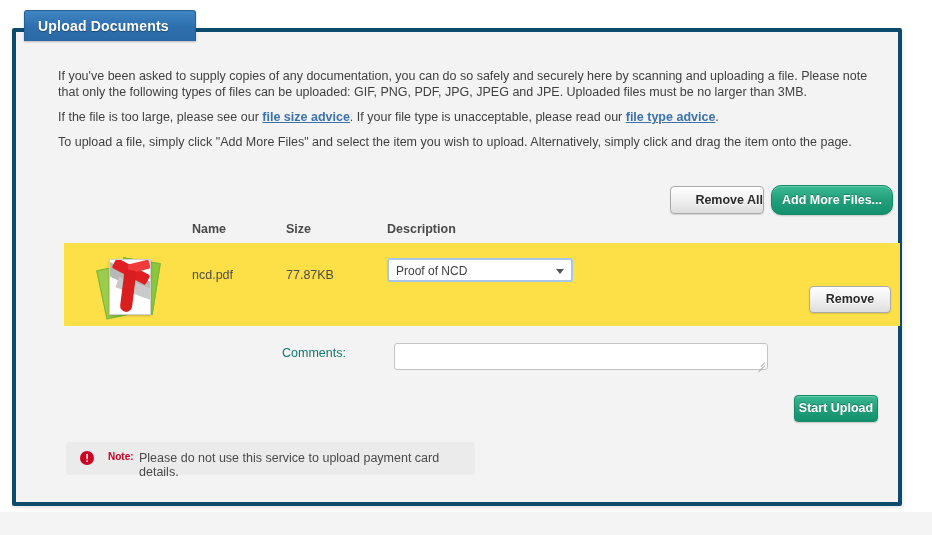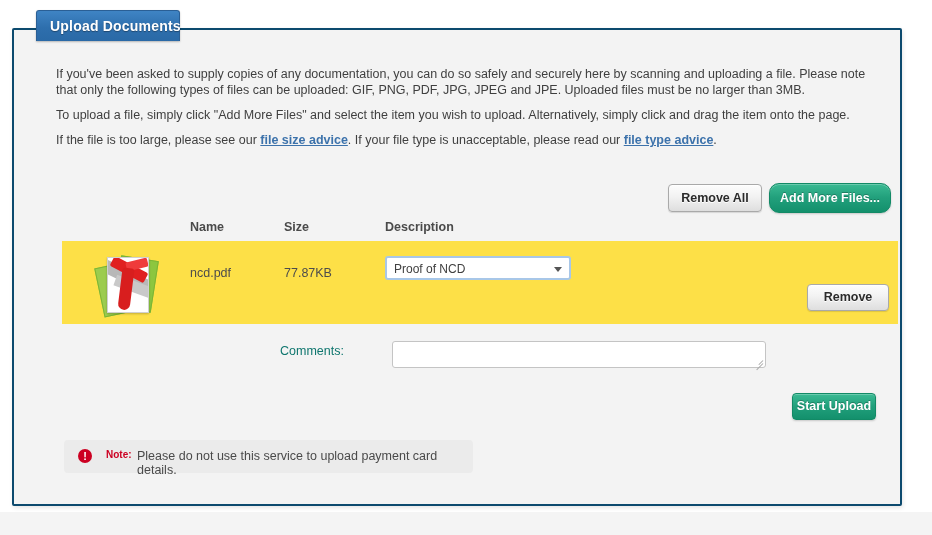--- a/index.html
+++ b/index.html
@@ -26,22 +26,22 @@
   .page-bottom-strip {
     position: absolute;
     left: 0; top: 512px;
     width: 932px; height: 23px;
     background: #f4f4f4;
   }
 
   
   .tab {
     position: absolute;
-    left: 36px; top: 10px;
-    width: 144px; height: 31px;
+    left: 24px; top: 10px;
+    width: 172px; height: 31px;
     background: linear-gradient(to bottom, #3f84c4 0%, #2e6fad 55%, #2a69a6 100%);
     border: 1px solid #2a5f95;
     border-bottom: none;
     border-radius: 3px 3px 0 0;
     box-shadow: 0 1px 2px rgba(0,0,0,0.25);
     z-index: 5;
     box-sizing: border-box;
     padding-left: 29px;
   }
   .tab-label {
@@ -54,21 +54,21 @@
     text-shadow: 0 1px 1px rgba(0,0,0,0.35);
     white-space: nowrap;
   }
 
   
   .panel {
     position: absolute;
     left: 12px; top: 28px;
     width: 890px; height: 478px;
     background: #f3f3f3;
-    border: 2px solid #0c4a6e;
+    border: 4px solid #0c4a6e;
     border-radius: 2px;
     box-shadow: 1px 2px 4px rgba(0,0,0,0.10);
     box-sizing: border-box;
   }
 
   
   .intro {
     position: absolute;
     left: 42px; top: 36px;
     width: 820px;
@@ -111,20 +111,21 @@
     text-shadow: 0 -1px 0 rgba(0,0,0,0.25);
     box-shadow: 0 1px 2px rgba(0,0,0,0.18), inset 0 1px 0 rgba(255,255,255,0.25);
   }
 
   #remove-all-btn {
     position: absolute;
     left: 654px; top: 154px;
     width: 94px; height: 28px;
     line-height: 26px;
     font-size: 12.5px;
+    text-align: right;
   }
   #add-more-btn {
     position: absolute;
     left: 755px; top: 153px;
     width: 122px; height: 30px;
     line-height: 28px;
     font-size: 12.5px;
     border-radius: 10px;
   }
 
@@ -353,22 +354,22 @@
 <body>
 
 <div class="page">
 
   <div class="page-bottom-strip"></div>
 
   <div class="panel">
 
     <div class="intro">
       <p>If you've been asked to supply copies of any documentation, you can do so safely and securely here by scanning and uploading a file. Please note that only the following types of files can be uploaded: GIF, PNG, PDF, JPG, JPEG and JPE. Uploaded files must be no larger than 3MB.</p>
+      <p><span>If the file is too large, please see our </span><a href="#">file size advice</a><span>. If your file type is unacceptable, please read our </span><a href="#">file type advice</a><span>.</span></p>
       <p>To upload a file, simply click "Add More Files" and select the item you wish to upload. Alternatively, simply click and drag the item onto the page.</p>
-      <p><span>If the file is too large, please see our </span><a href="#">file size advice</a><span>. If your file type is unacceptable, please read our </span><a href="#">file type advice</a><span>.</span></p>
     </div>
 
     <div class="btn btn-grey" id="remove-all-btn">Remove All</div>
     <div class="btn btn-green" id="add-more-btn">Add More Files...</div>
 
     <div class="col-head" id="head-name">Name</div>
     <div class="col-head" id="head-size">Size</div>
     <div class="col-head" id="head-desc">Description</div>
 
     <div class="file-row">

